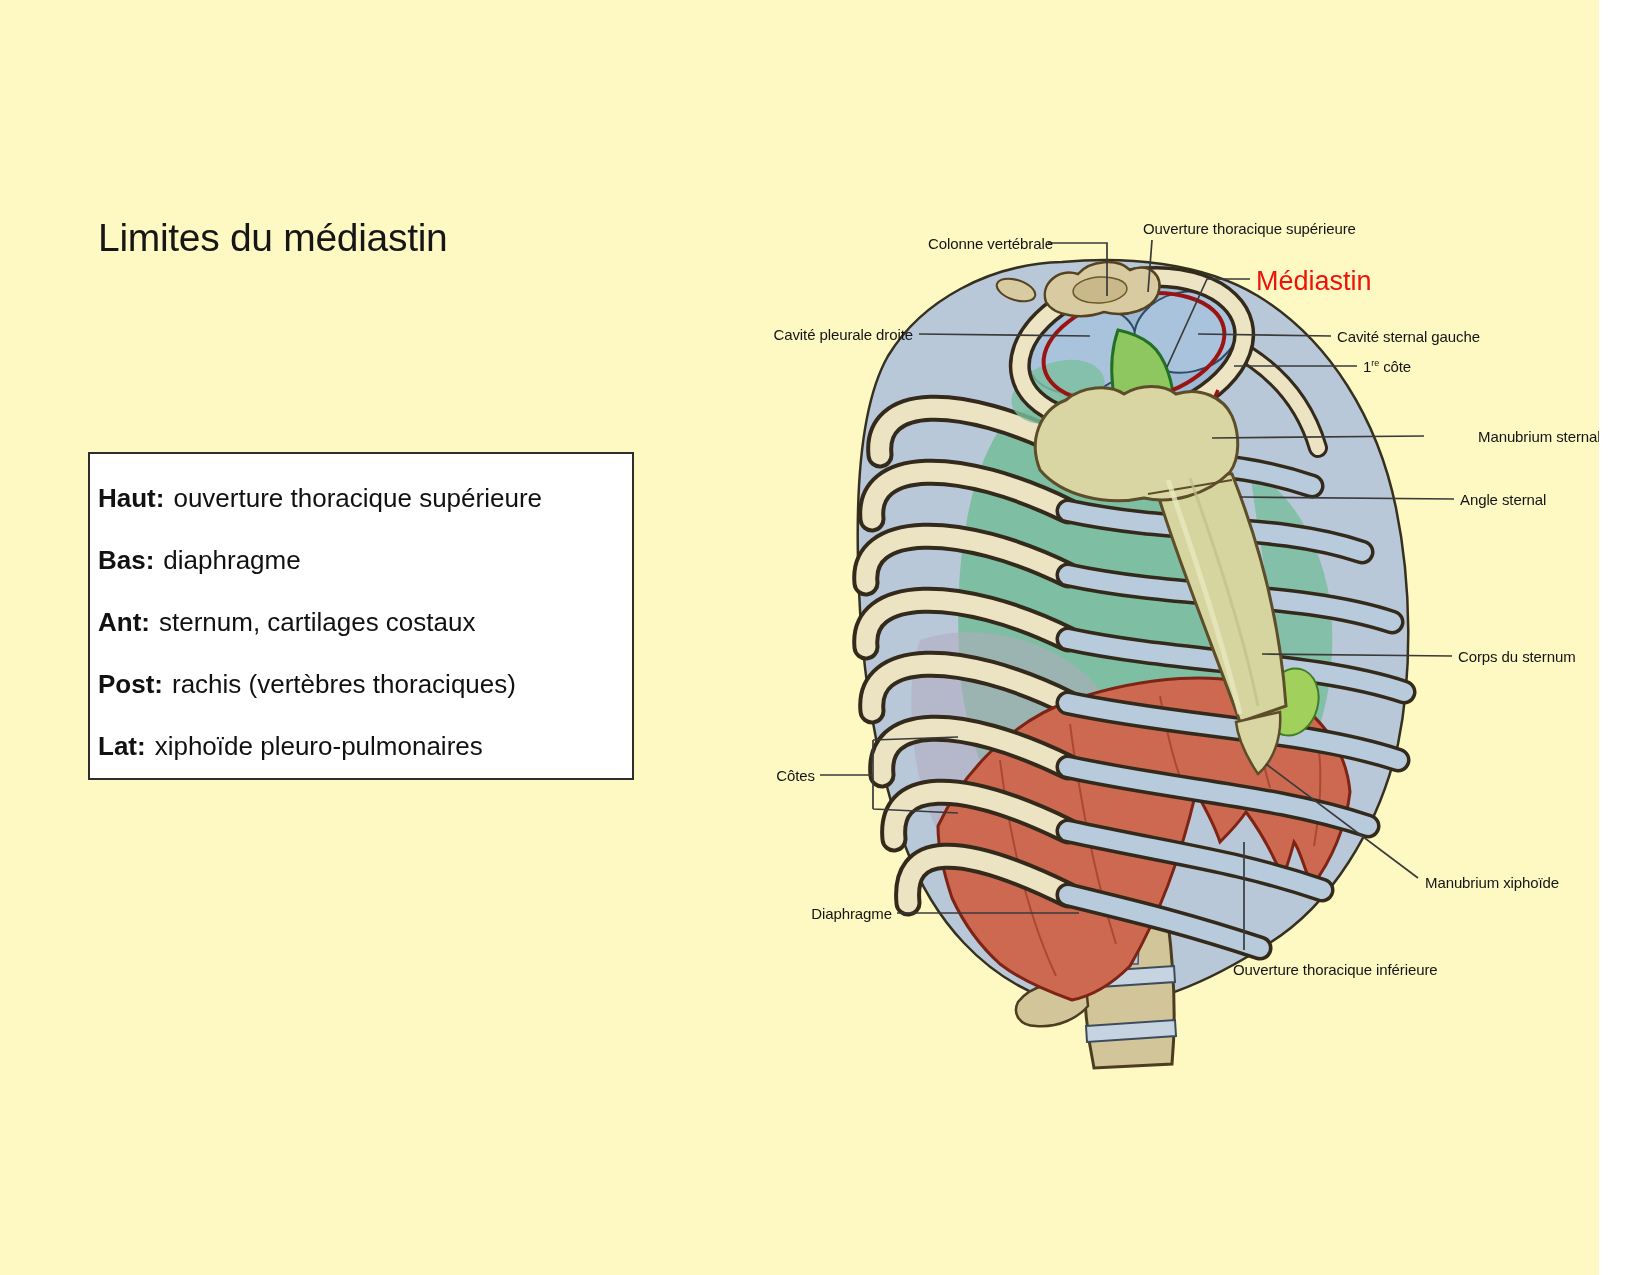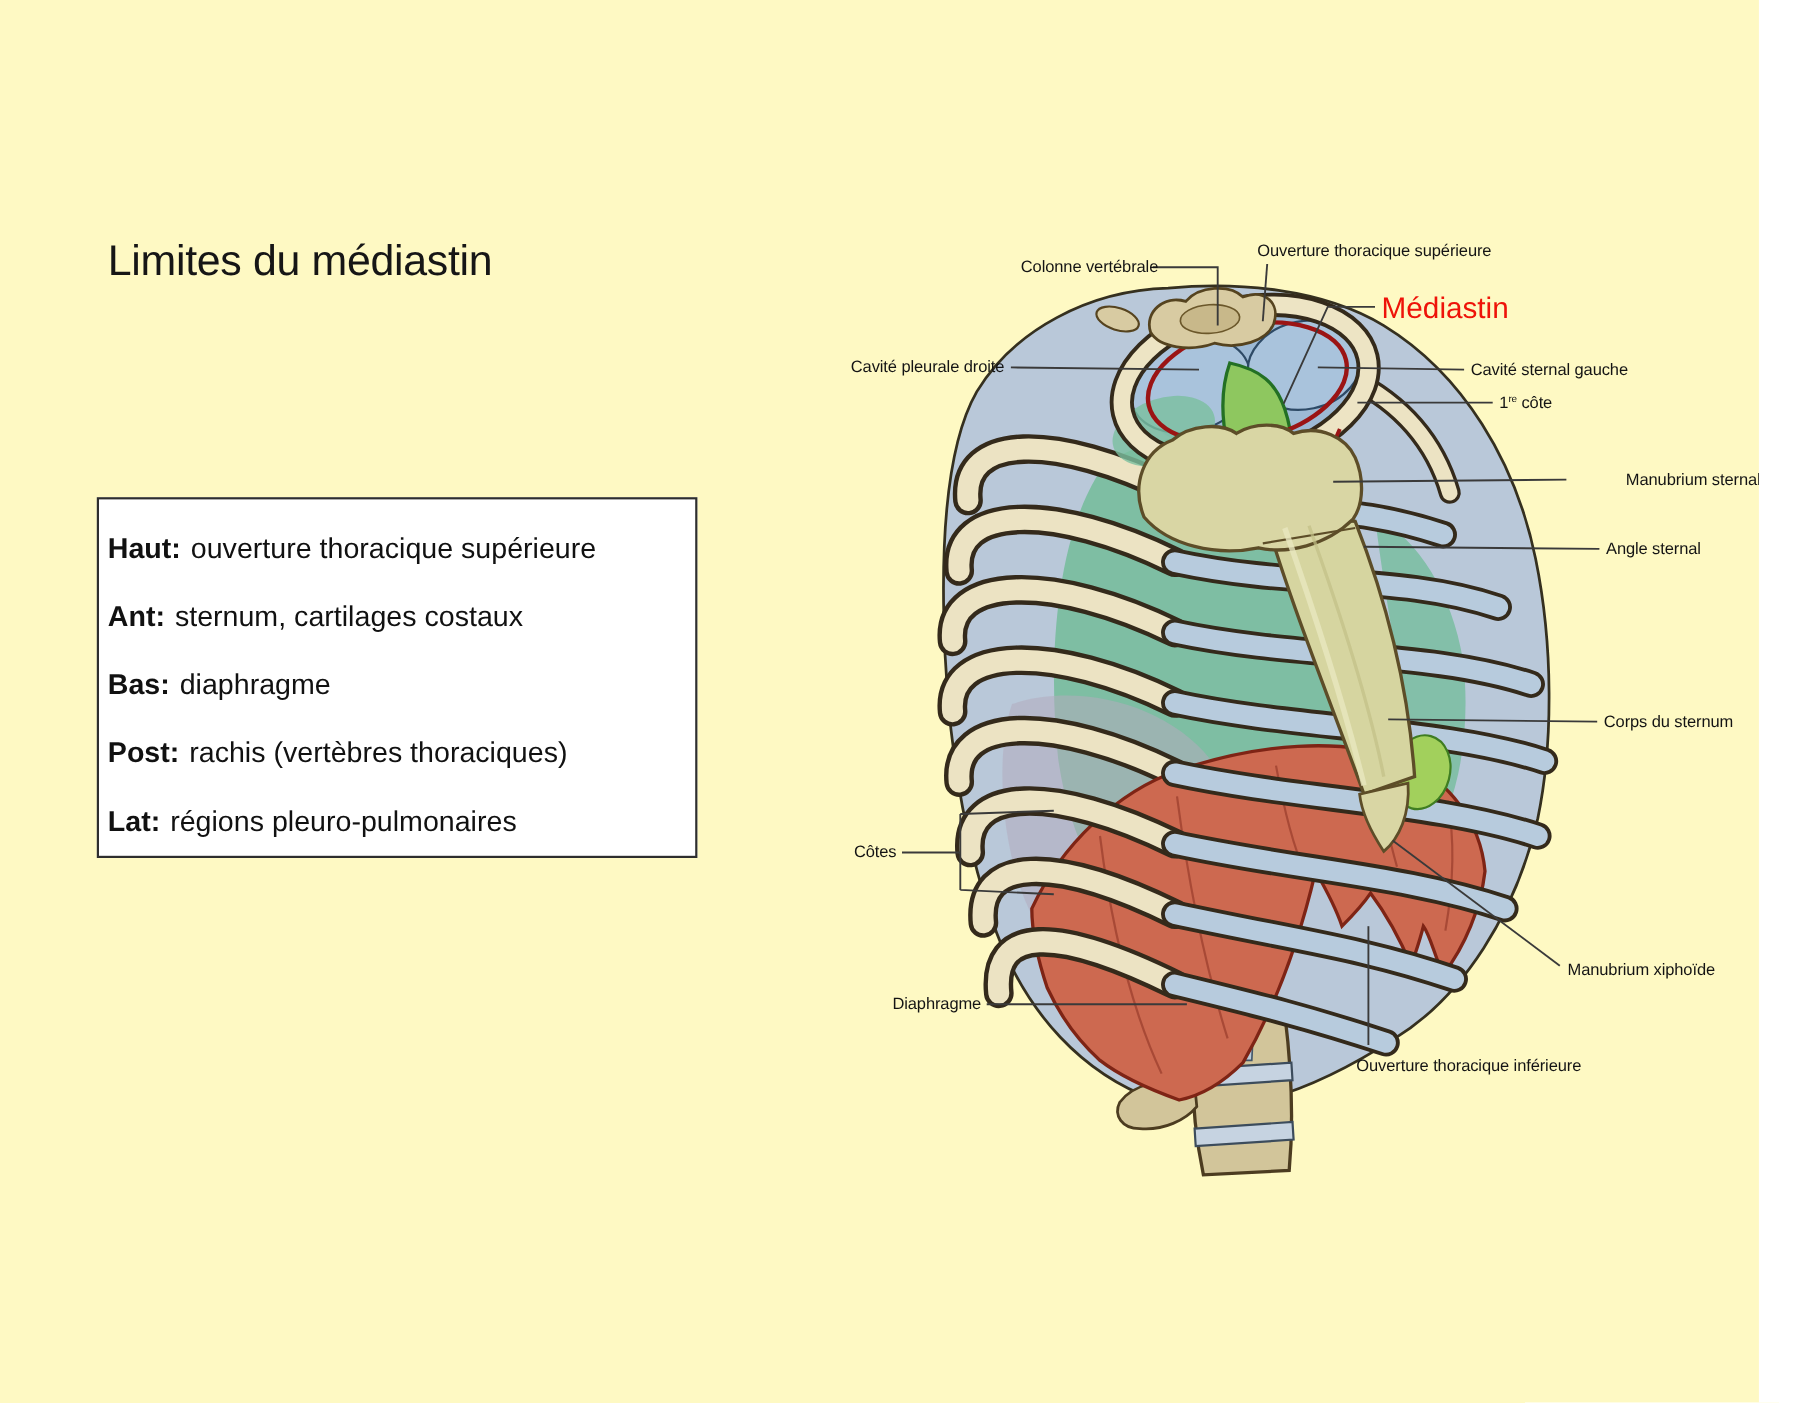--- a/index.html
+++ b/index.html
@@ -23,24 +23,24 @@
 </style>
 </head>
 <body>
 
 <div class="slide">
 
   <div class="title">Limites du médiastin</div>
 
   <div class="limits-box">
     <div class="row"><span class="bl">Haut:</span><span>ouverture thoracique supérieure</span></div>
+    <div class="row"><span class="bl">Bas:</span><span>diaphragme</span></div>
     <div class="row"><span class="bl">Ant:</span><span>sternum, cartilages costaux</span></div>
-    <div class="row"><span class="bl">Bas:</span><span>diaphragme</span></div>
     <div class="row"><span class="bl">Post:</span><span>rachis (vertèbres thoraciques)</span></div>
-    <div class="row"><span class="bl">Lat:</span><span>régions pleuro-pulmonaires</span></div>
+    <div class="row"><span class="bl">Lat:</span><span>xiphoïde pleuro-pulmonaires</span></div>
   </div>
 
   <div class="figure">
     <svg class="art" viewBox="0 0 1650 1275">
 
       <path d="M1062,262 C990,264 922,300 888,356 C864,398 856,470 858,560 C860,664 874,760 906,848
                C934,922 984,976 1050,1000 C1120,1022 1200,988 1268,944 C1330,906 1378,830 1398,744
                C1412,676 1412,586 1396,508 C1378,420 1330,340 1258,296 C1202,262 1124,256 1062,262 Z" fill="#b9c8d9" stroke="#35301f" stroke-width="2.5"></path>
 
       <path opacity="0.92" fill="#78bd9e" d="M1006,420 C1060,390 1130,386 1180,412 C1220,436 1240,492 1244,560 C1250,650 1230,740 1196,800

